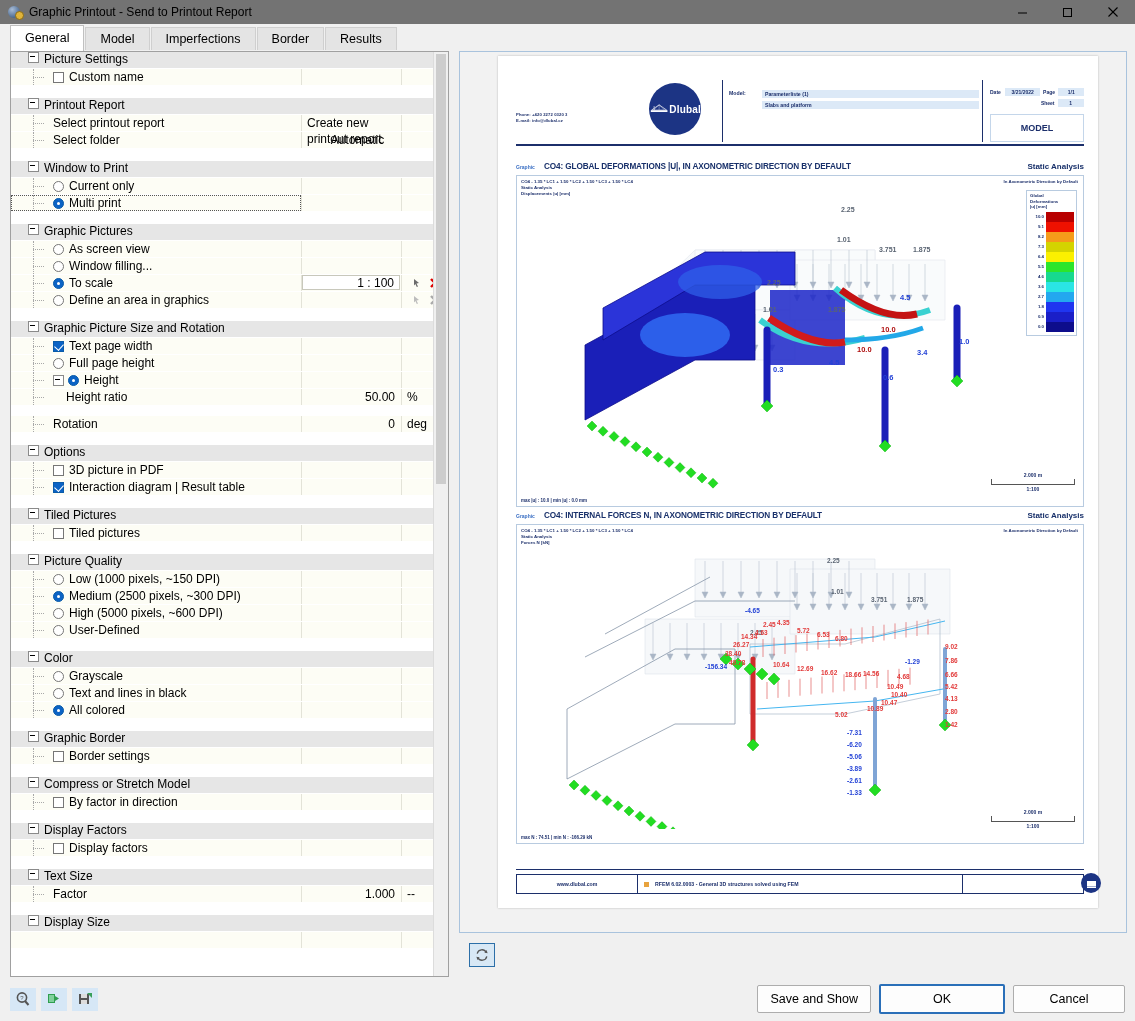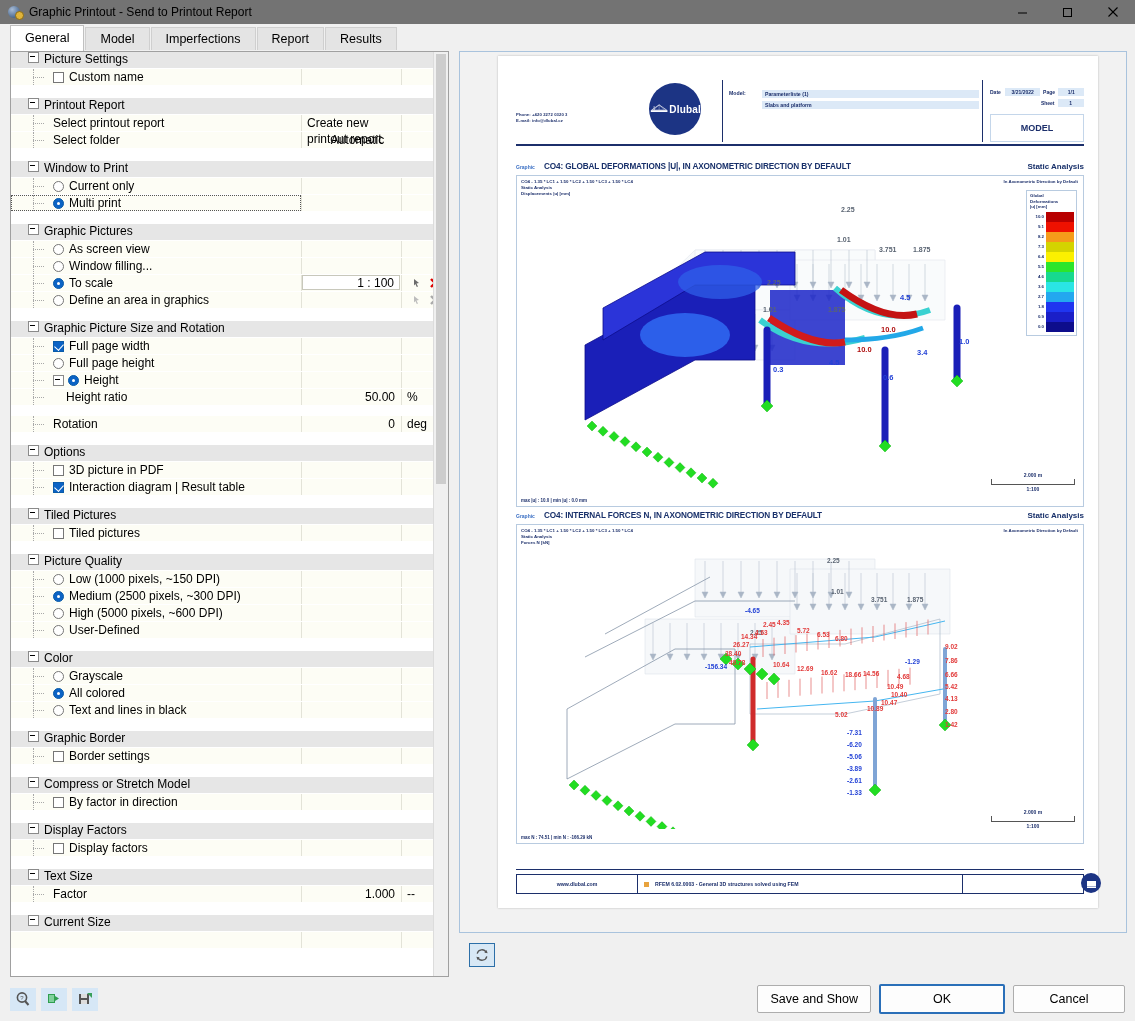--- a/index.html
+++ b/index.html
@@ -150,21 +150,21 @@
             <line x1="10.5" y1="1.5" x2="1.5" y2="10.5" stroke="#000" stroke-width="1.1"></line>
           </svg>
       </div>
     </div>
   </div>
 
   <div class="tabstrip" id="tabstrip">
       <div class="tab active">General</div>
       <div class="tab">Model</div>
       <div class="tab">Imperfections</div>
-      <div class="tab">Report</div>
+      <div class="tab">Border</div>
       <div class="tab">Results</div>
     </div>
 
   <div class="main">
 
     <div class="leftpane">
       <div class="grid">
         <div class="grid-inner" id="grid-inner">
             <div class="grp">
               <span class="exp"></span>
@@ -296,21 +296,21 @@
             </div>
             <div class="spacer"></div>
             <div class="grp">
               <span class="exp"></span>
               <span class="grp-label">Graphic Picture Size and Rotation</span>
             </div>
             <div class="row">
               <div class="c1">
                 <span class="tree-ind" style="width:42px"></span>
                 <span class="cbox on"></span>
-                <span class="lbl">Full page width</span>
+                <span class="lbl">Text page width</span>
               </div>
               <div class="c2"></div>
               <div class="c3"></div>
             </div>
             <div class="row">
               <div class="c1">
                 <span class="tree-ind" style="width:42px"></span>
                 <span class="radio"></span>
                 <span class="lbl">Full page height</span>
               </div>
@@ -432,35 +432,35 @@
                 <span class="tree-ind" style="width:42px"></span>
                 <span class="radio"></span>
                 <span class="lbl">Grayscale</span>
               </div>
               <div class="c2"></div>
               <div class="c3"></div>
             </div>
             <div class="row">
               <div class="c1">
                 <span class="tree-ind" style="width:42px"></span>
+                <span class="radio"></span>
+                <span class="lbl">Text and lines in black</span>
+              </div>
+              <div class="c2"></div>
+              <div class="c3"></div>
+            </div>
+            <div class="row">
+              <div class="c1">
+                <span class="tree-ind" style="width:42px"></span>
                 <span class="radio on"></span>
                 <span class="lbl">All colored</span>
               </div>
               <div class="c2"></div>
               <div class="c3"></div>
             </div>
-            <div class="row">
-              <div class="c1">
-                <span class="tree-ind" style="width:42px"></span>
-                <span class="radio"></span>
-                <span class="lbl">Text and lines in black</span>
-              </div>
-              <div class="c2"></div>
-              <div class="c3"></div>
-            </div>
             <div class="spacer"></div>
             <div class="grp">
               <span class="exp"></span>
               <span class="grp-label">Graphic Border</span>
             </div>
             <div class="row">
               <div class="c1">
                 <span class="tree-ind" style="width:42px"></span>
                 <span class="cbox"></span>
                 <span class="lbl">Border settings</span>
@@ -505,21 +505,21 @@
               <div class="c1">
                 <span class="tree-ind" style="width:42px"></span>
                 <span class="lbl">Factor</span>
               </div>
               <div class="c2">1.000</div>
               <div class="c3">--</div>
             </div>
             <div class="spacer"></div>
             <div class="grp">
               <span class="exp"></span>
-              <span class="grp-label">Current Size</span>
+              <span class="grp-label">Display Size</span>
             </div>
             <div class="row" style="background: rgb(253, 253, 245);">
               <div class="c1"></div>
               <div class="c2"></div>
               <div class="c3"></div>
             </div>
           </div>
       </div>
       <div class="vscroll">
           <div class="vthumb"></div>

